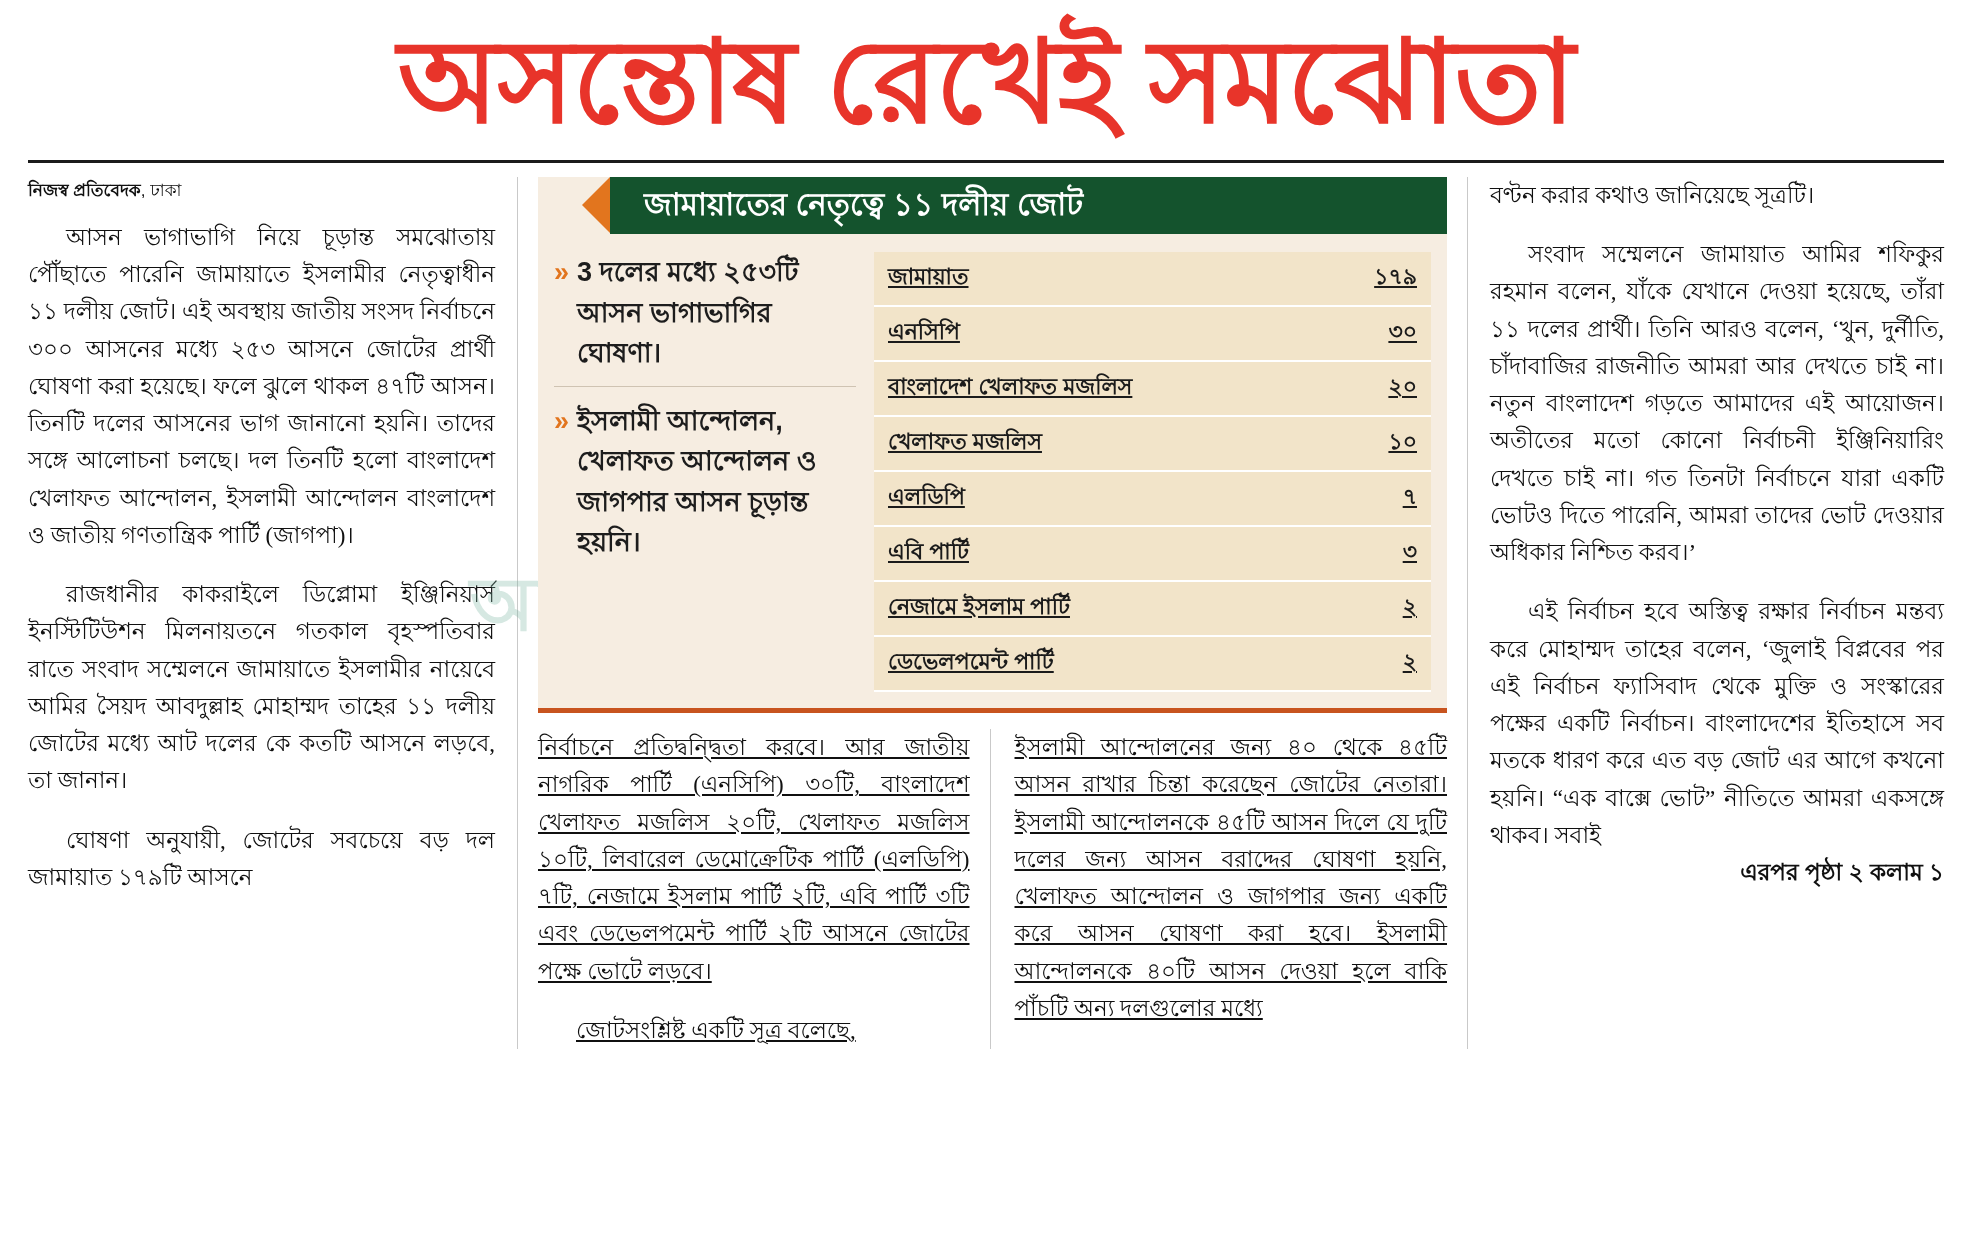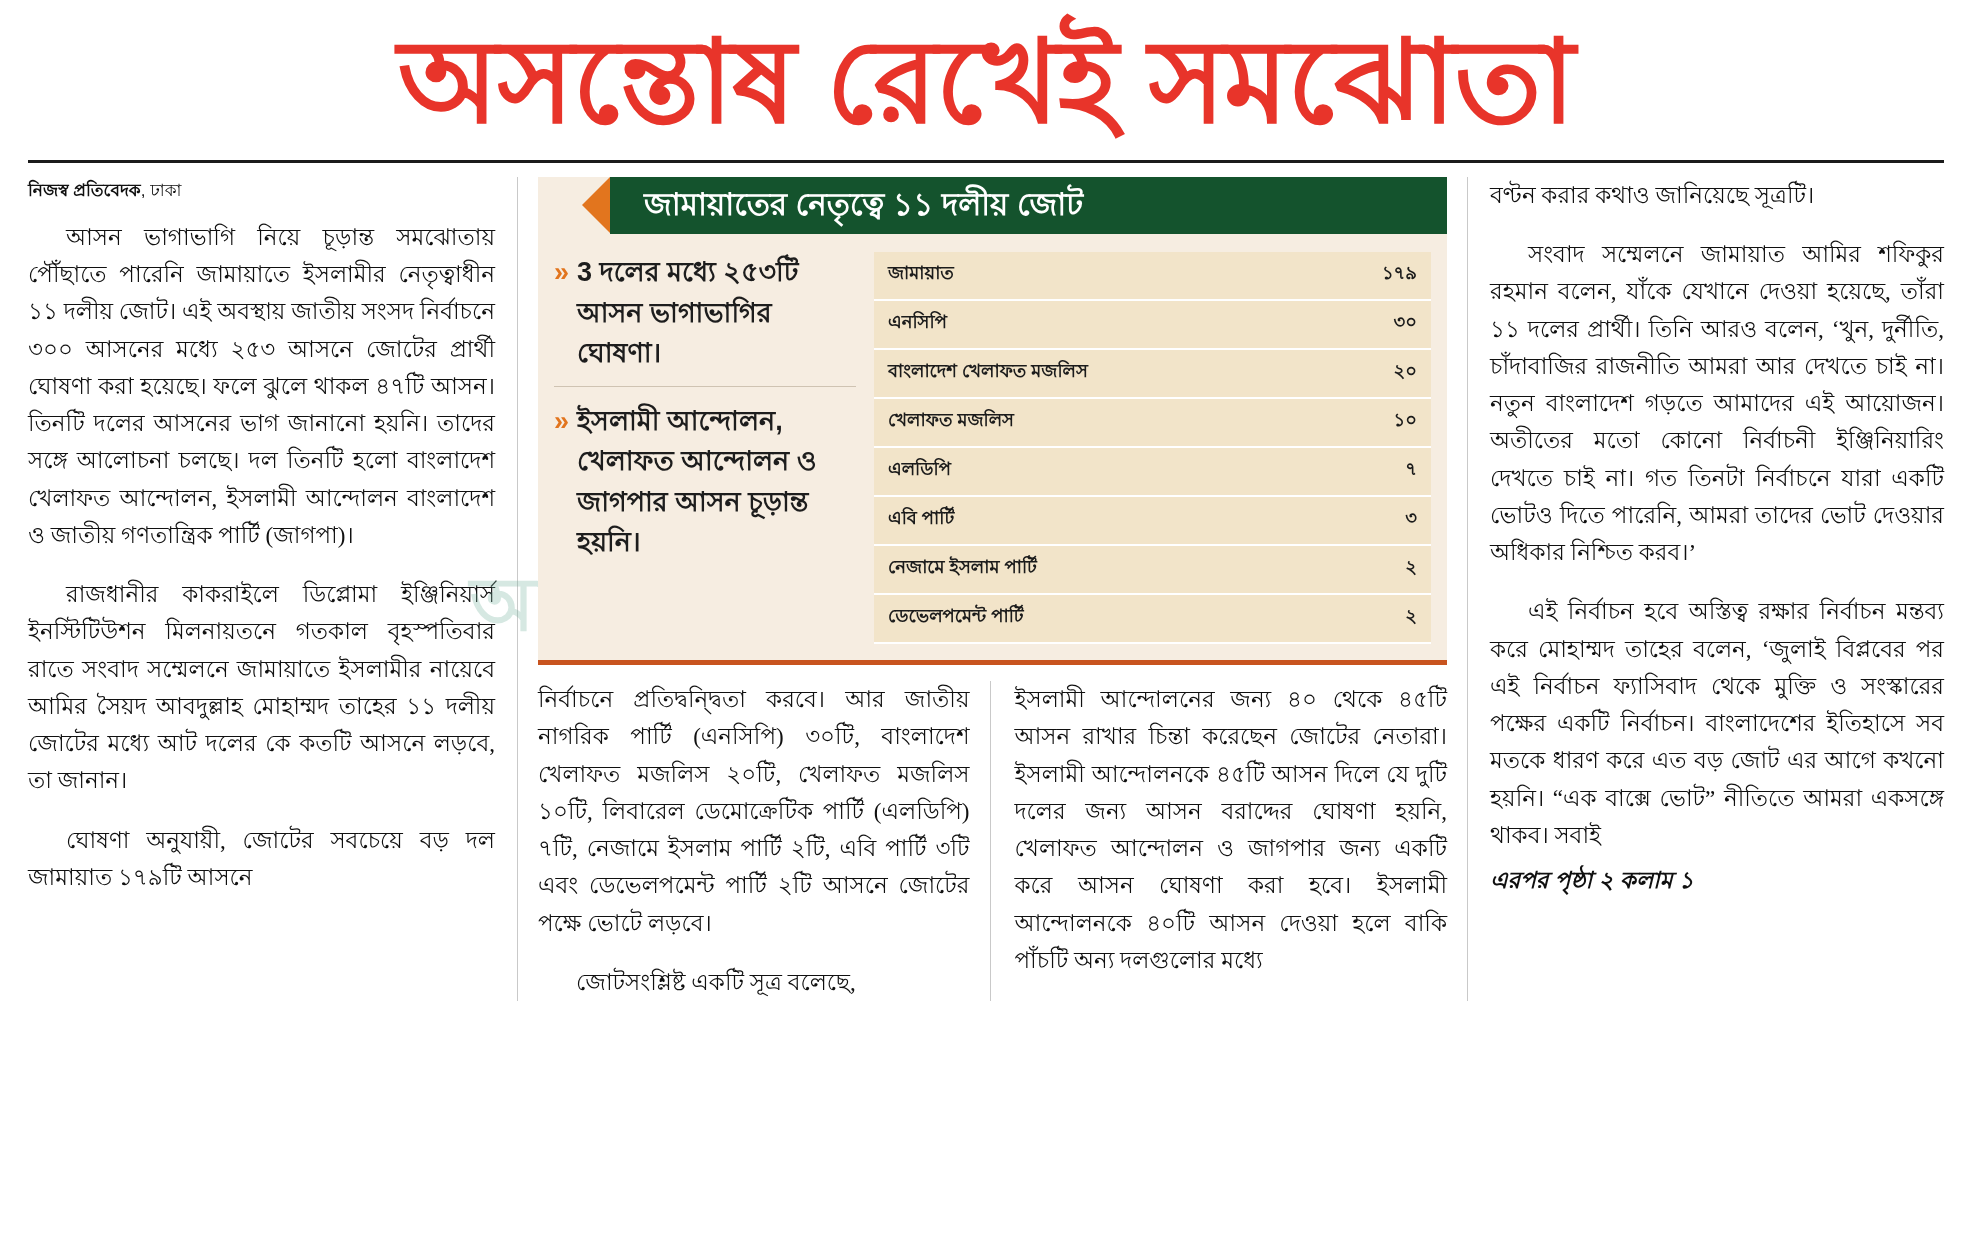--- a/index.html
+++ b/index.html
@@ -153,49 +153,50 @@
   }
   .trow {
     display: flex;
     justify-content: space-between;
     align-items: center;
     background: #f2e4c9;
     border-bottom: 2px solid #ffffff;
     padding: 7px 14px 9px 14px;
     font-family: "Liberation Sans", "DejaVu Sans", sans-serif;
     font-weight: bold;
-    font-size: 18px;
+    font-size: 22px;
     color: #1b1b1b;
+    text-decoration: underline;
   }
   .trow .nm { white-space: nowrap; }
   .trow .vl { white-space: nowrap; }
 
   
   .mid-lower {
     display: flex;
     gap: 4px;
+    text-decoration: underline;
   }
   .mid-lower .subcol {
     width: 50%;
     box-sizing: border-box;
   }
   .mid-lower .subcol:first-child {
     padding-right: 20px;
     border-right: 1px solid #c9c9c9;
   }
   .mid-lower .subcol:last-child {
     padding-left: 20px;
   }
 
   .jump {
     font-family: "Liberation Sans", "DejaVu Sans", sans-serif;
     font-weight: bold;
     font-size: 23px;
-    margin-top: 8px;
-    font-style: italic;
+    text-align: right;
   }
 
   
   .watermark {
     position: absolute;
     left: 470px;
     top: 530px;
     font-family: "Liberation Sans", "DejaVu Sans", sans-serif;
     font-size: 74px;
     font-weight: bold;

